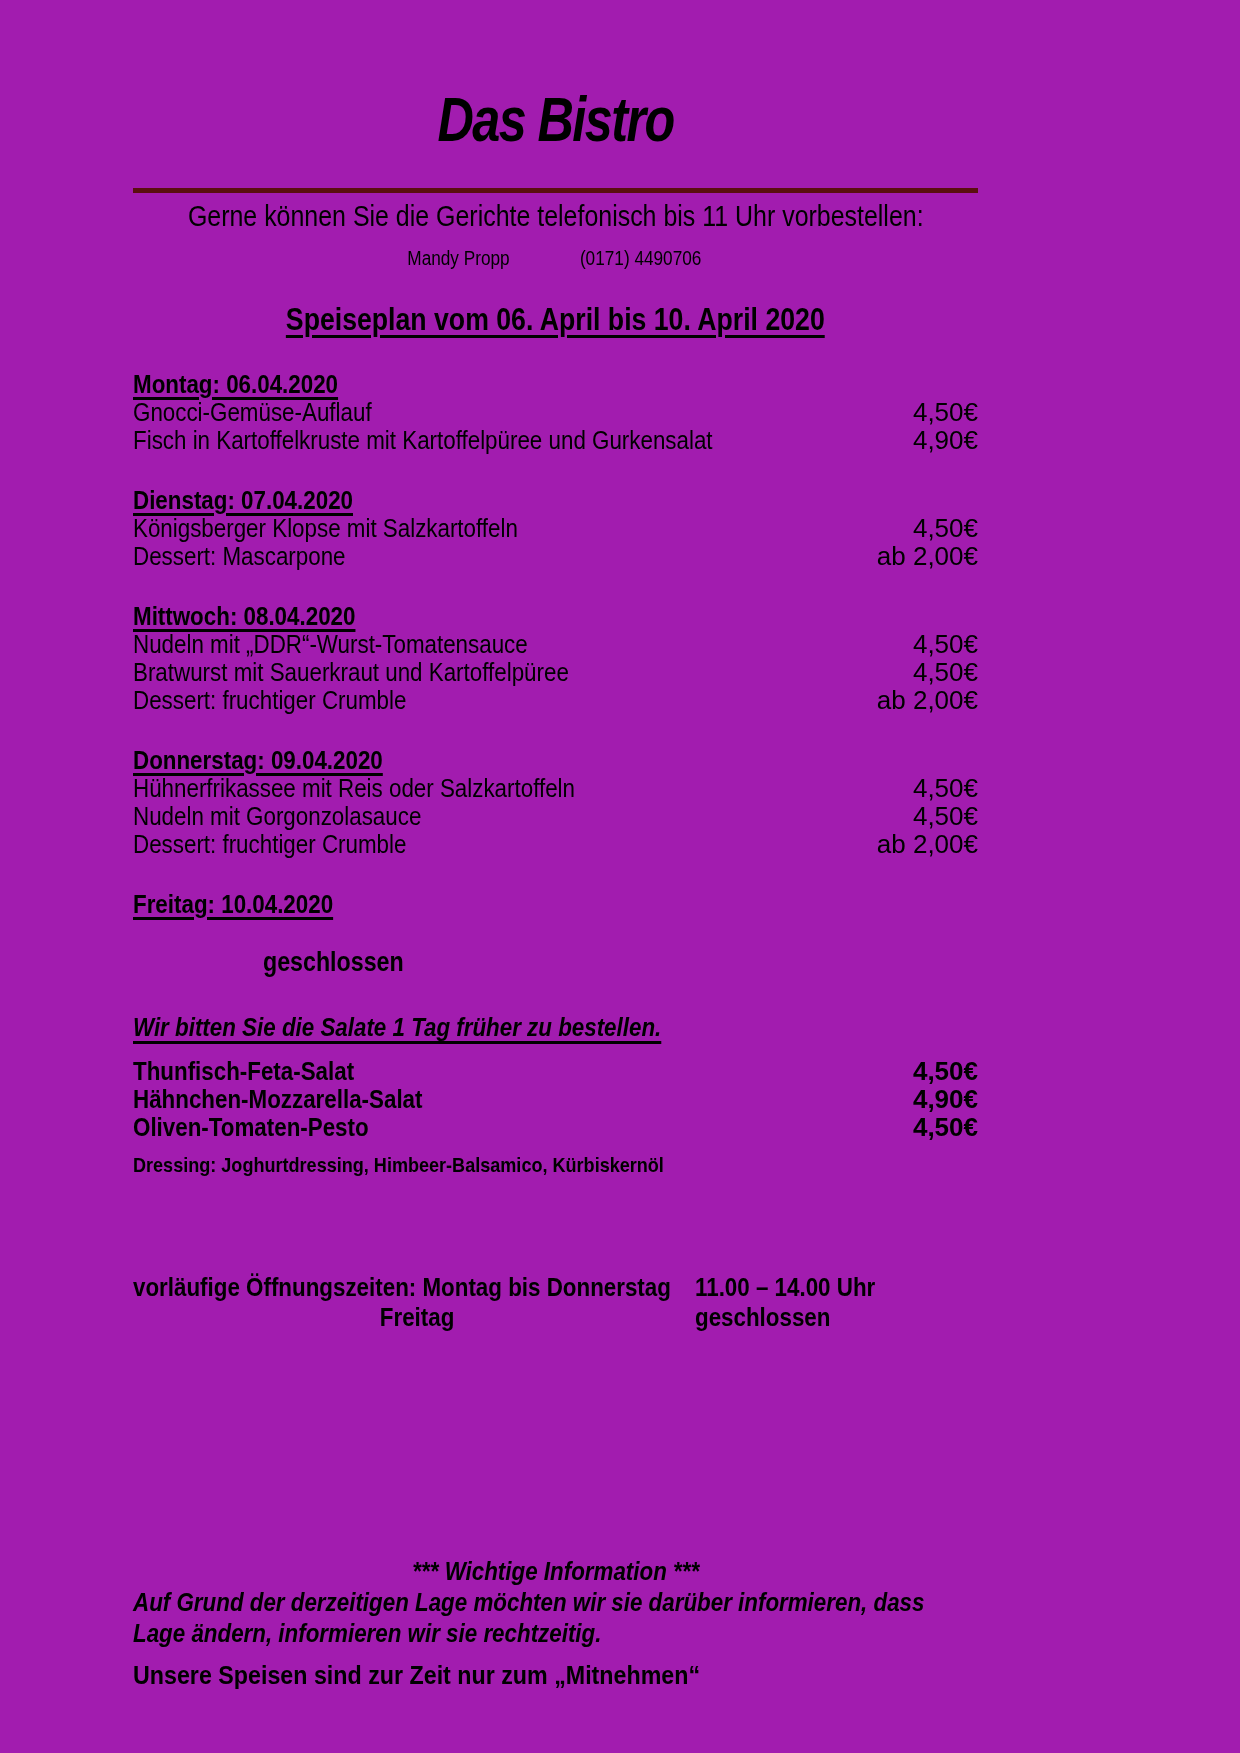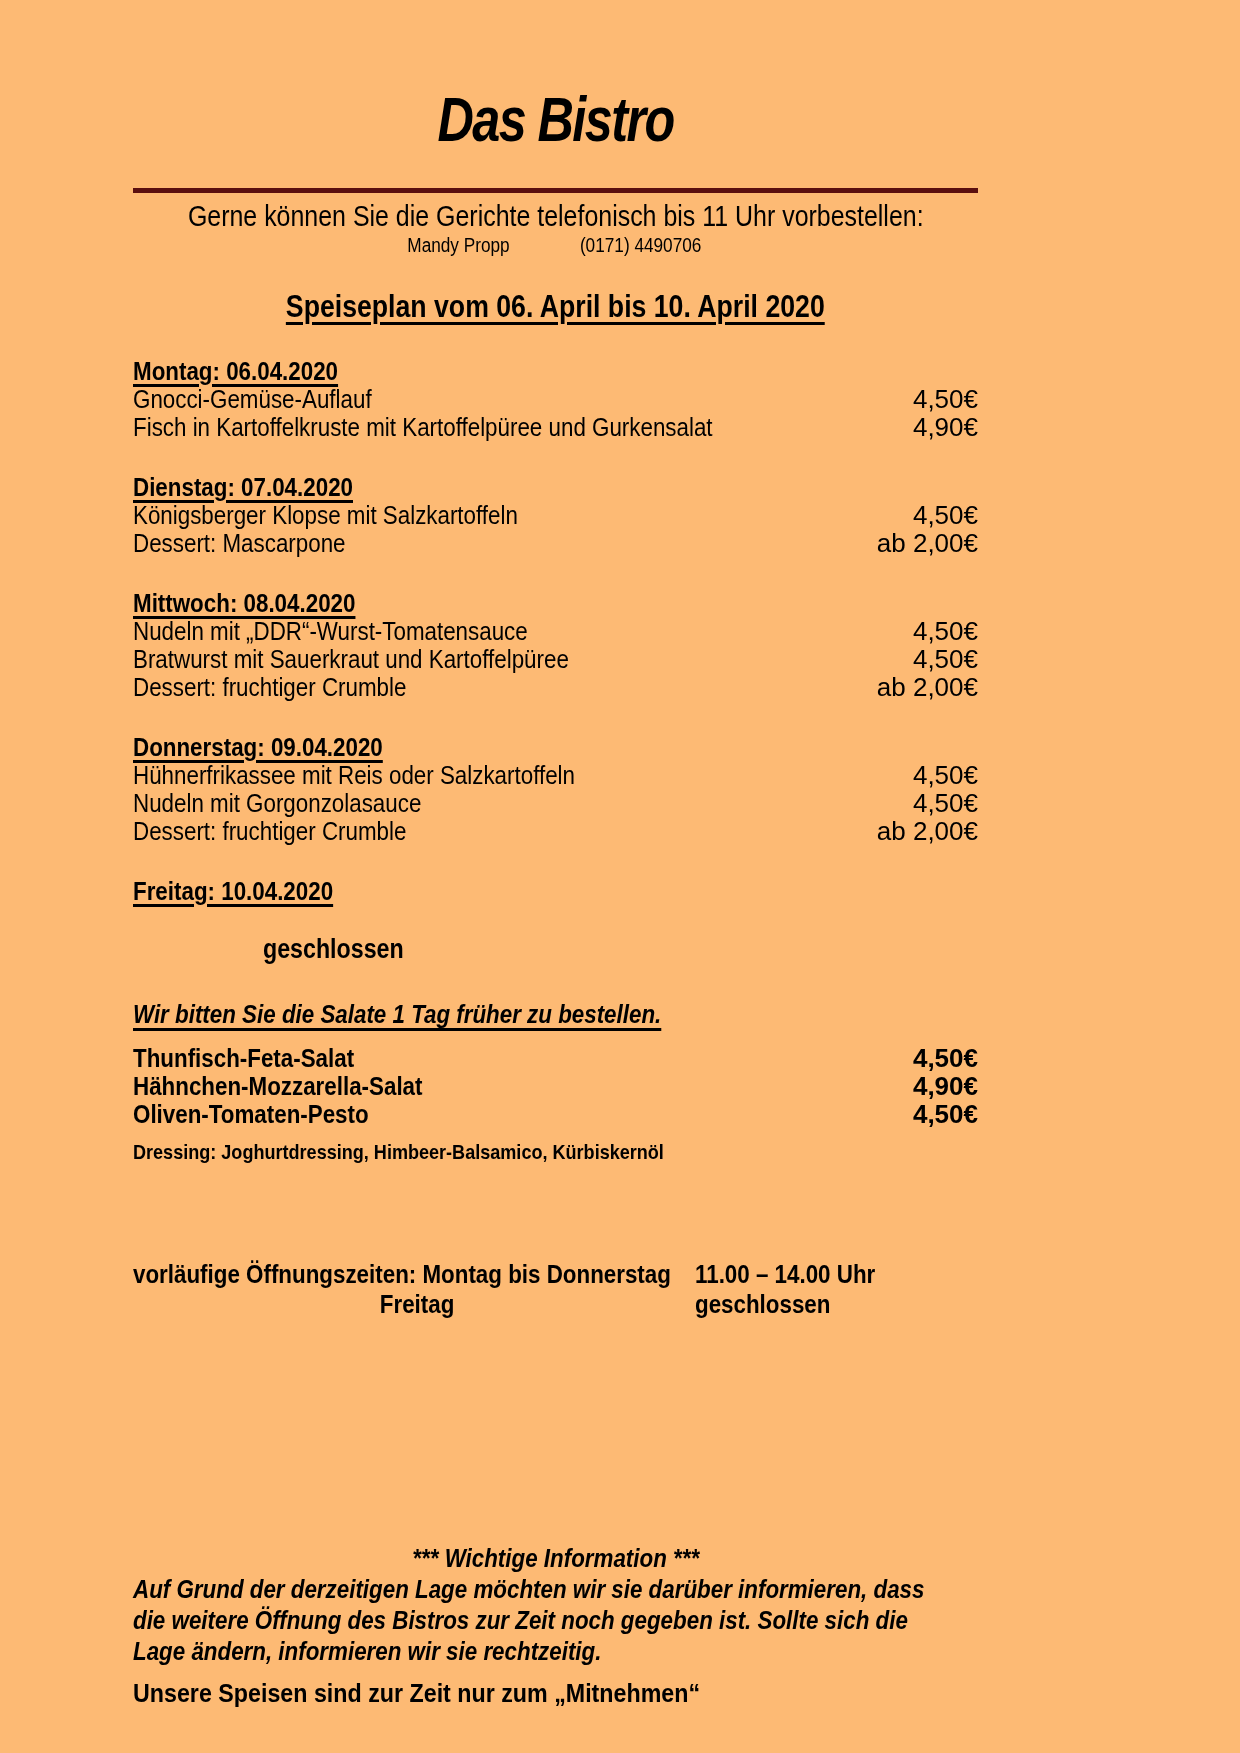--- a/index.html
+++ b/index.html
@@ -2,36 +2,36 @@
 <html style="--rule-color: #5a0f0f;"><head>
 <meta charset="utf-8">
 <style>
   html, body { margin: 0; padding: 0; background: #ffffff; }
   .page {
     position: relative;
     width: 1240px;
     height: 1753px;
     box-sizing: border-box;
     padding: 86px 262px 0 133px;
-    background: #fdba74;
+    background: #a21caf;
     color: #000000;
     font-family: "Liberation Sans", sans-serif;
     overflow: hidden;
   }
   .center-row { display: flex; justify-content: center; }
   
   .nx  { display: inline-block; transform: scaleX(0.86); transform-origin: 0 50%; white-space: nowrap; }
   .nxc { display: inline-block; transform: scaleX(0.86); transform-origin: 50% 50%; white-space: nowrap; }
 
   .title { font-size: 63px; line-height: 66px; font-weight: bold; font-style: italic;
            letter-spacing: -2px; transform: scaleX(0.80); transform-origin: 50% 50%; }
   .rule { height: 5px; background: var(--rule-color, #5a0f0f); border: none; margin: 36px 0 0 0; }
 
   .subtitle { margin-top: 8px; font-size: 29px; line-height: 30px; }
-  .contact { margin-top: 2px; font-size: 20px; line-height: 24px; gap: 52px; }
+  .contact { margin-top: 15px; font-size: 20px; line-height: 24px; gap: 52px; }
 
   .plan-heading { margin-top: 32px; font-size: 31px; line-height: 36px; font-weight: bold; }
   .plan-heading .u { text-decoration: underline; text-decoration-thickness: 3px; text-underline-offset: 5px; }
 
   .day { margin-top: 32px; font-size: 26px; }
   .day.extra-bottom { margin-bottom: 24px; }
   .day-header { line-height: 28px; font-weight: bold; }
   .day-header .u { text-decoration: underline; text-decoration-thickness: 2.5px; text-underline-offset: 4px; }
   .menu-row { display: flex; justify-content: space-between; align-items: baseline; line-height: 28px; }
   .item-price { white-space: nowrap; }
@@ -193,23 +193,20 @@
 
   <div class="center-row important-heading">
     <span class="nxc">*** Wichtige Information ***</span>
   </div>
 
   <div class="important-body">
     <div class="line">
       <span class="nx">Auf Grund der derzeitigen Lage möchten wir sie darüber informieren, dass</span>
     </div>
     <div class="line">
-      <span class="nx">die weitere Öffnung des Bistros zur Zeit noch gegeben ist. Sollte sich die</span>
-    </div>
-    <div class="line">
       <span class="nx">Lage ändern, informieren wir sie rechtzeitig.</span>
     </div>
   </div>
 
   <div class="takeaway">
     <span class="nx" style="transform: scaleX(0.93);">Unsere Speisen sind zur Zeit nur zum „Mitnehmen“</span>
   </div>
 
 </div>
 

